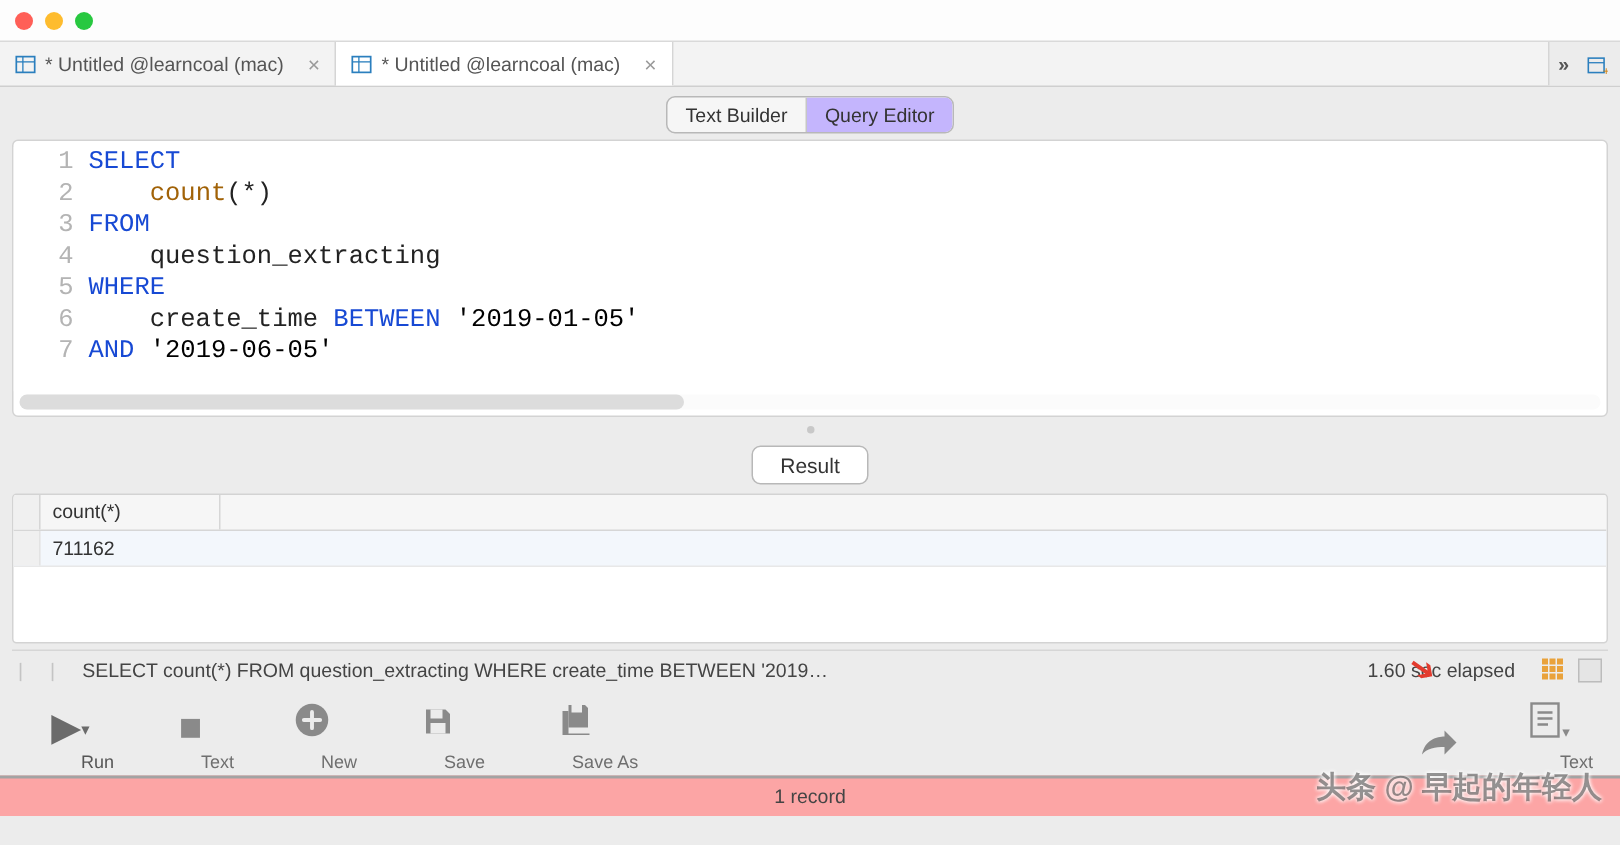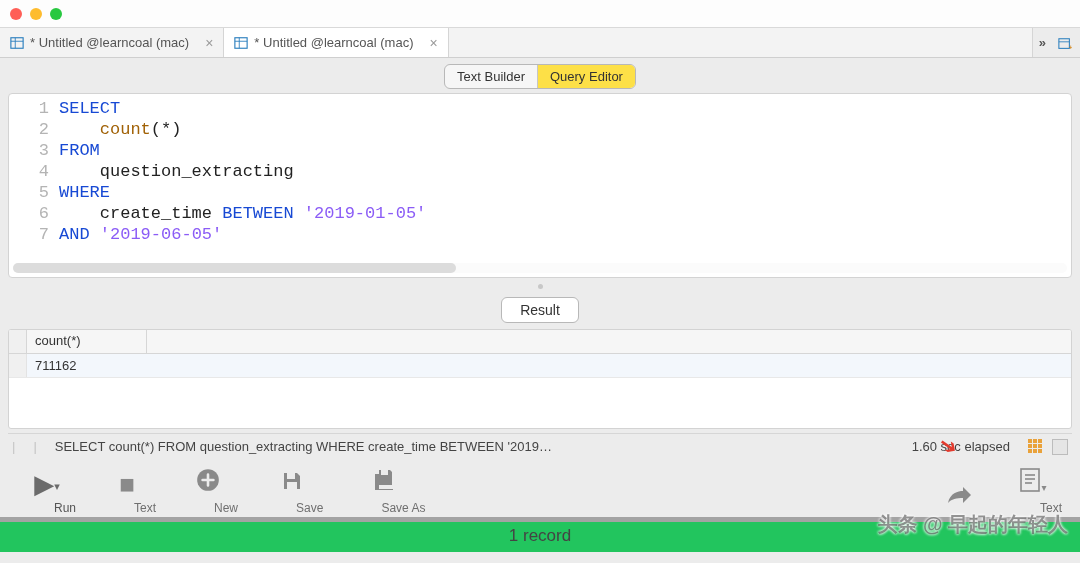--- a/index.html
+++ b/index.html
@@ -78,21 +78,21 @@
       overflow:hidden;
       background:#f6f6f6;
     }
     .segmented .seg {
       padding:4px 12px;
       font-size:13px;
       color:#333;
       border-right:1px solid #c6c6c6;
     }
     .segmented .seg:last-child{border-right:none;}
-    .segmented .seg.active{ background:#fde047; }
+    .segmented .seg.active{ background:#c4b5fd; }
     
     .editor-wrap {
       margin:0 8px 4px 8px;
       border:1px solid #d3d3d3;
       border-radius:4px;
       background:#ffffff;
       height:185px;
       display:flex;
       flex-direction:column;
     }
@@ -109,21 +109,21 @@
       width:50px;
       text-align:right;
       color:#b4b4b4;
       padding-right:10px;
       user-select:none;
       background:#fff;
     }
     .code { flex:1; white-space:pre; color:#222; }
     .kw { color:#1749d4; }
     .fn { color:#a16207; }
-    .str{ color:#8b5cf6; }
+    .str{ color:#000000; }
     .scroll-h {
       height:10px;
       margin:2px 4px 4px 4px;
       background:#fbfbfb;
       border-radius:5px;
       position:relative;
     }
     .scroll-h .thumb {
       position:absolute;left:0;top:0;height:100%;width:42%;
       background:#dcdcdc;border-radius:5px;
@@ -229,23 +229,23 @@
     .tool .glyph{font-size:26px;color:#8a8a8a;line-height:1;}
     .tool.run .glyph{color:#6b6b6b;}
     .tool .lbl{font-size:12px;margin-left:36px;}
     .toolbar .spacer{flex:1;}
     .tool.share .glyph,.tool.text .glyph{color:#8a8a8a;}
     
     .footer {
       text-align:center;
       padding:4px 0 6px 0;
       color:#444;
-      font-size:17px;
-      border-top:5px solid #a3a3a3;
-      background:#22c55e;
+      font-size:13px;
+      border-top:2px solid #a3a3a3;
+      background:#fca5a5;
     }
     
     .watermark{
       position:fixed;right:12px;bottom:25px;
       color:rgba(60,60,60,.55);
       font-size:20px;font-weight:bold;
       text-shadow:0 0 3px #fff,0 0 3px #fff;
       pointer-events:none;
     }
   </style>

